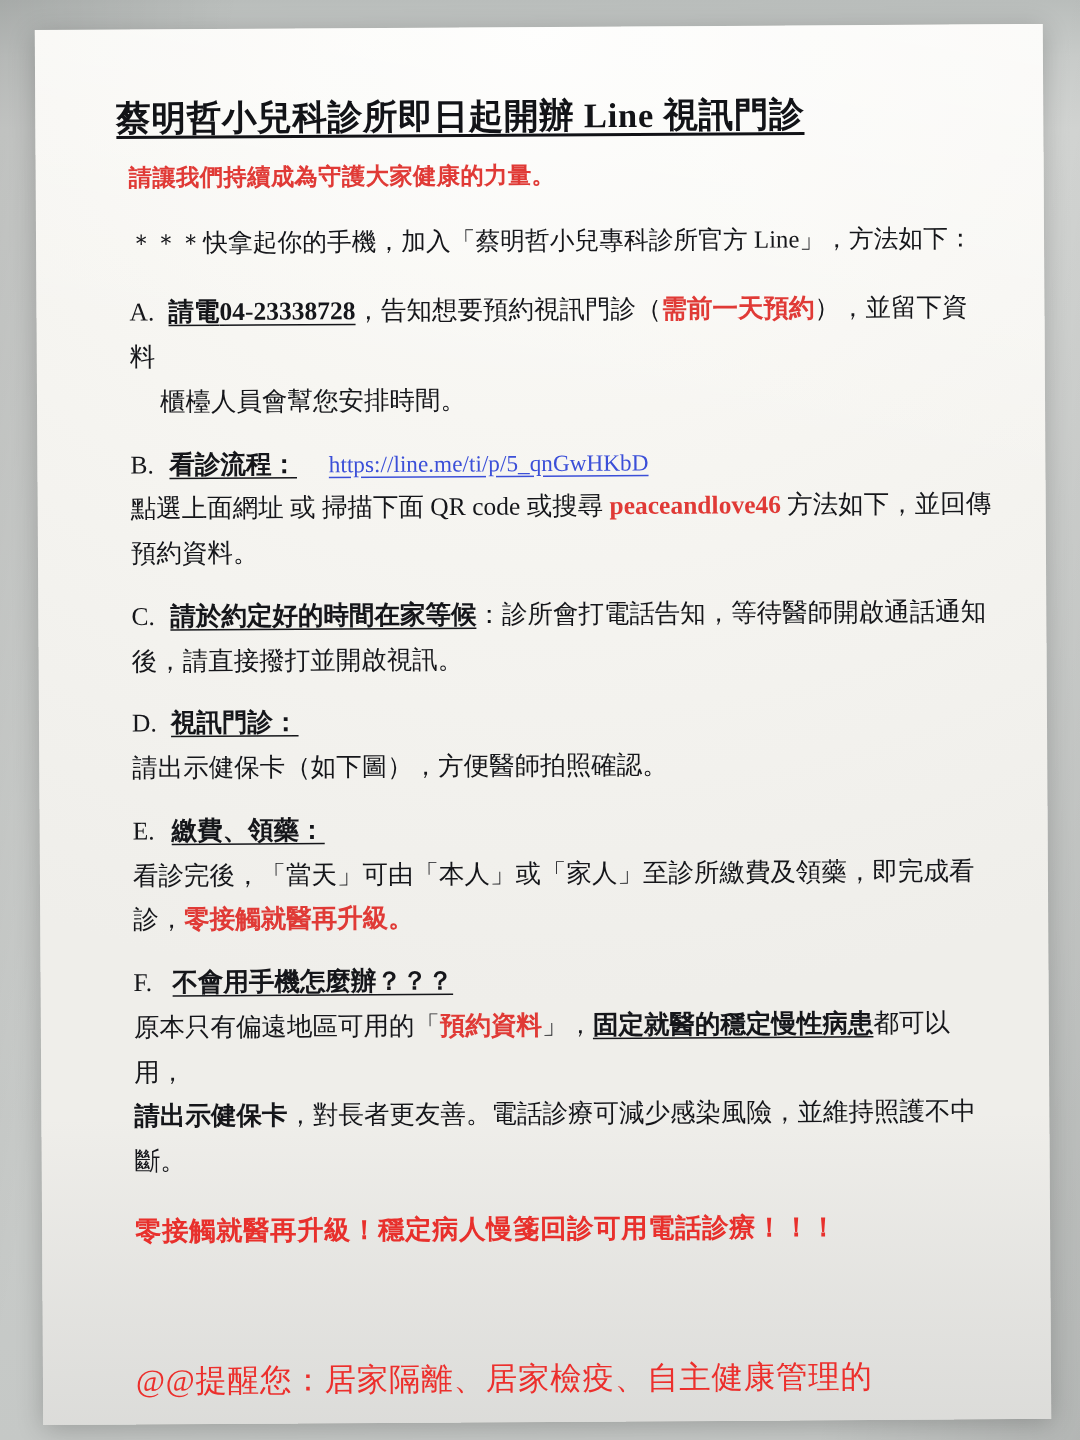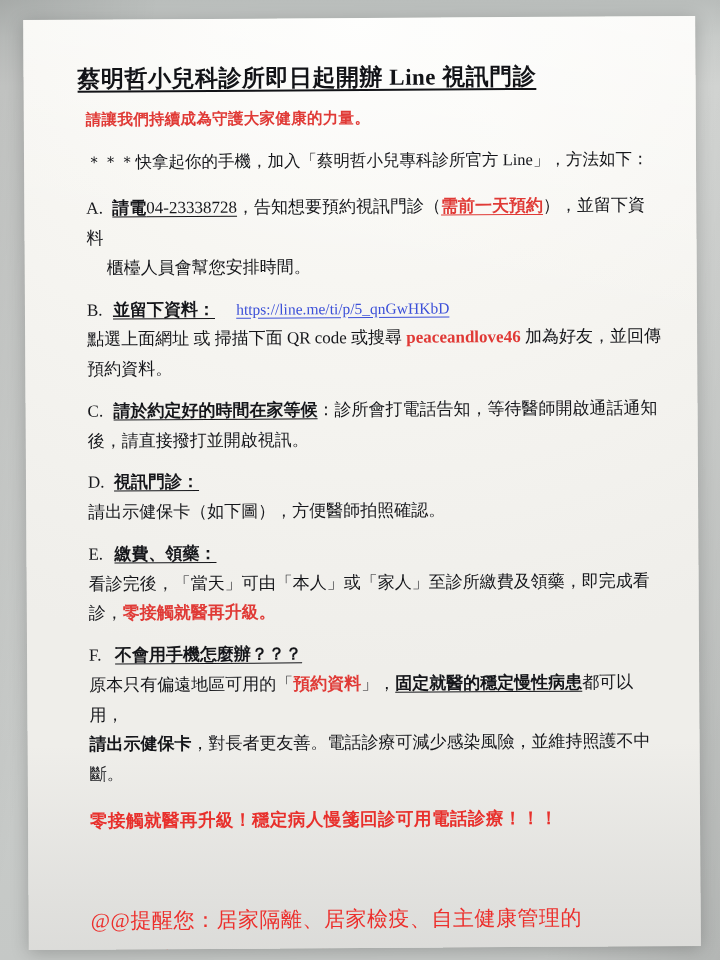--- a/index.html
+++ b/index.html
@@ -77,36 +77,36 @@
     padding-left: 22px;
   }
   .item .body {
     padding-left: 20px;
   }
   .ln {
     display: block;
   }
   .u { text-decoration: underline; text-underline-offset: 3px; }
   .red { color: #e03a36; }
-  .redu { color: #e03a36; text-decoration: underline; text-underline-offset: 3px; font-weight: bold; }
+  .redu { color: #e03a36; text-underline-offset: 3px; font-weight: bold; }
   .bold { font-weight: bold; }
   .link {
     color: #3b4fd8;
     text-decoration: underline;
     text-underline-offset: 3px;
     font-size: 15.5px;
     font-family: "Liberation Serif", serif;
   }
   .label {
     font-weight: bold;
     text-decoration: underline;
     text-underline-offset: 3px;
   }
   .phone {
-    font-weight: normal;
+    font-weight: bold;
     text-decoration: underline;
     text-underline-offset: 3px;
     margin-top: 24px;
   }
   .banner {
     color: #e8302c;
     font-weight: bold;
     font-size: 17.5px;
     margin: 16px 0 0 22px;
     letter-spacing: 0.5px;
@@ -138,23 +138,23 @@
 
       <div class="item">
         <span class="ln">
           <span class="item-letter">A.</span><span class="label">請電</span><span class="phone">04-23338728</span><span>，告知想要預約視訊門診（</span><span class="redu">需前一天預約</span><span>），並留下資料</span>
         </span>
         <span class="ln body">櫃檯人員會幫您安排時間。</span>
       </div>
 
       <div class="item">
         <span class="ln">
-          <span class="item-letter">B.</span><span class="label">並留下資料：</span>&nbsp;&nbsp;&nbsp;&nbsp;&nbsp;<span class="link">https://line.me/ti/p/5_qnGwHKbD</span>
+          <span class="item-letter">B.</span><span class="label">看診流程：</span>&nbsp;&nbsp;&nbsp;&nbsp;&nbsp;<span class="link">https://line.me/ti/p/5_qnGwHKbD</span>
         </span>
-        <span class="ln"><span>點選上面網址 或 掃描下面 QR code 或搜尋 </span><span class="red bold">peaceandlove46</span><span> 加為好友，並回傳</span></span>
+        <span class="ln"><span>點選上面網址 或 掃描下面 QR code 或搜尋 </span><span class="red bold">peaceandlove46</span><span> 方法如下，並回傳</span></span>
         <span class="ln">預約資料。</span>
       </div>
 
       <div class="item">
         <span class="ln">
           <span class="item-letter">C.</span><span class="label">請於約定好的時間在家等候</span><span>：診所會打電話告知，等待醫師開啟通話通知</span>
         </span>
         <span class="ln">後，請直接撥打並開啟視訊。</span>
       </div>
 

